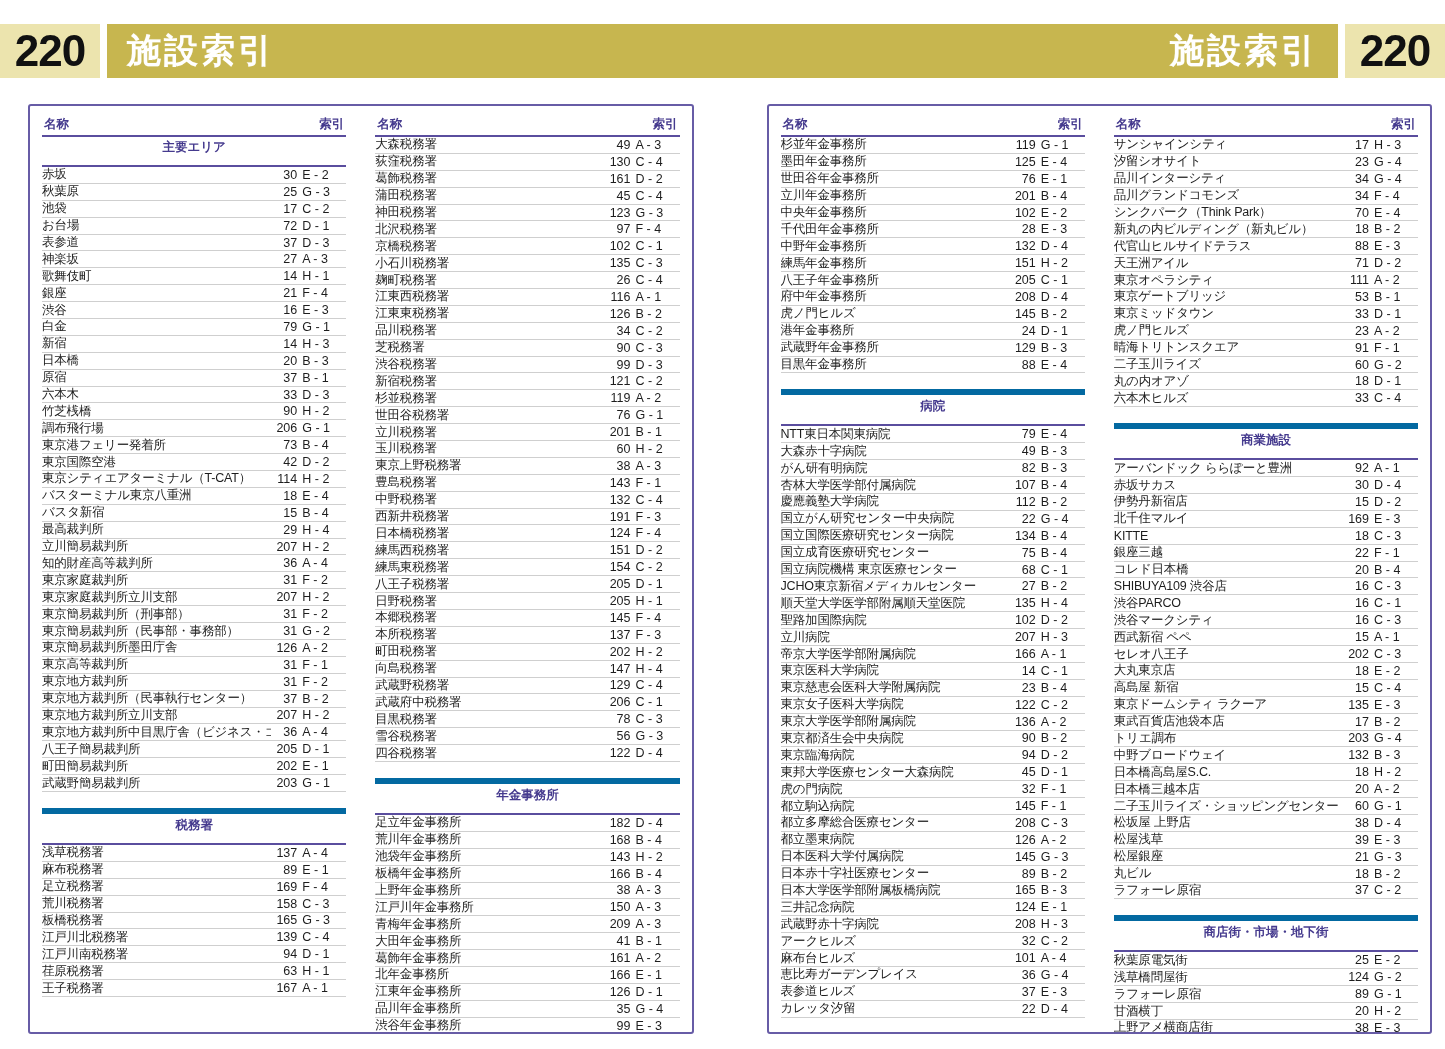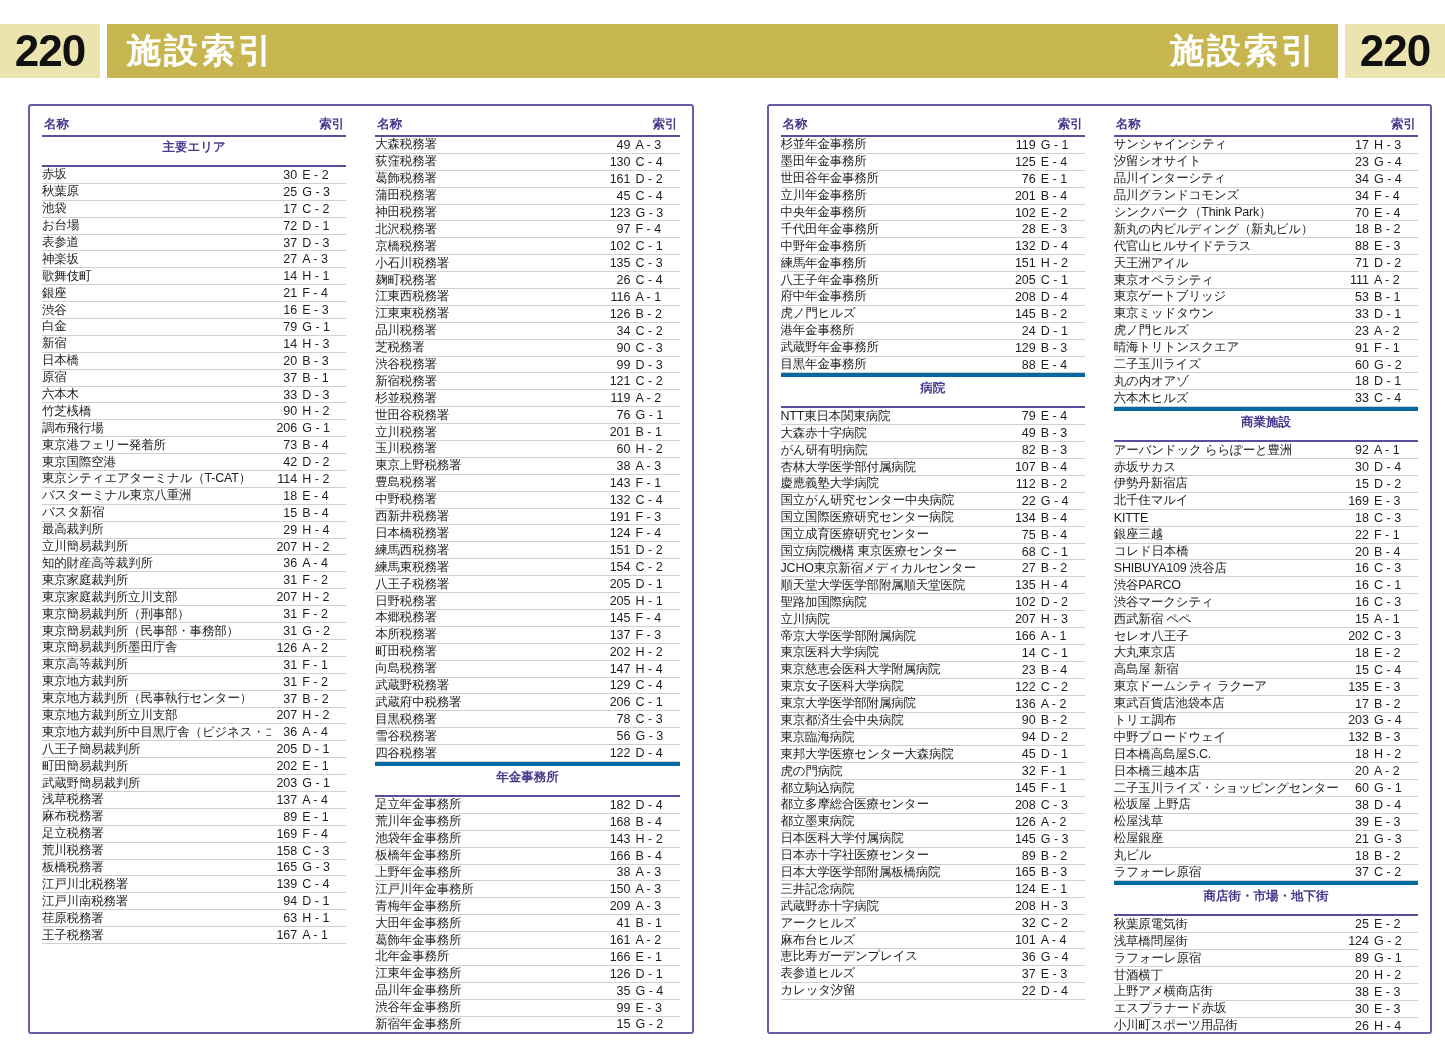--- a/index.html
+++ b/index.html
@@ -19,21 +19,21 @@
            text-shadow:0 0 1px rgba(255,255,255,.4);}
   
   .content{display:flex;margin:26px 13px 0 28px;gap:73px;}
   .pagebox{border:2px solid var(--boxborder);border-radius:3px;height:930px;
            padding:8px 12px 0;display:flex;gap:29px;flex:1;overflow:hidden;background:#fff;}
   .col{flex:1;min-width:0;}
   .col-head{display:flex;justify-content:space-between;border-bottom:2px solid var(--rule);
             padding:2px 2px 2px;color:var(--purple);font-weight:bold;font-size:12.5px;}
   .sec{text-align:center;color:var(--purple);font-weight:bold;font-size:12.5px;
        border-bottom:2px solid var(--rule);padding:2px 0 9px;}
-  .block + .block .sec{margin-top:0;border-top:4px solid #0369a1;padding-top:3px;}
+  .block + .block .sec{margin-top:16px;border-top:6px solid #0369a1;padding-top:3px;}
   .row{display:flex;justify-content:space-between;align-items:center;height:16.9px;
        border-bottom:1px solid var(--rowline);}
   .n{font-size:12.5px;white-space:nowrap;overflow:hidden;flex:1;letter-spacing:-0.2px;}
   .ref{display:flex;font-size:12.5px;flex-shrink:0;}
   .p{width:26px;text-align:right;}
   .g{width:44px;text-align:left;margin-left:5px;white-space:nowrap;}
 </style>
 </head>
 <body>
 
@@ -313,20 +313,21 @@
           </div>
           <div class="row">
             <span class="n">武蔵野簡易裁判所</span>
             <span class="ref">
               <span class="p">203</span>
               <span class="g">G - 1</span>
             </span>
           </div>
         </div>
         <div class="block">
+          <div class="sec">税務署</div>
           <div class="row">
             <span class="n">浅草税務署</span>
             <span class="ref">
               <span class="p">137</span>
               <span class="g">A - 4</span>
             </span>
           </div>
           <div class="row">
             <span class="n">麻布税務署</span>
             <span class="ref">

